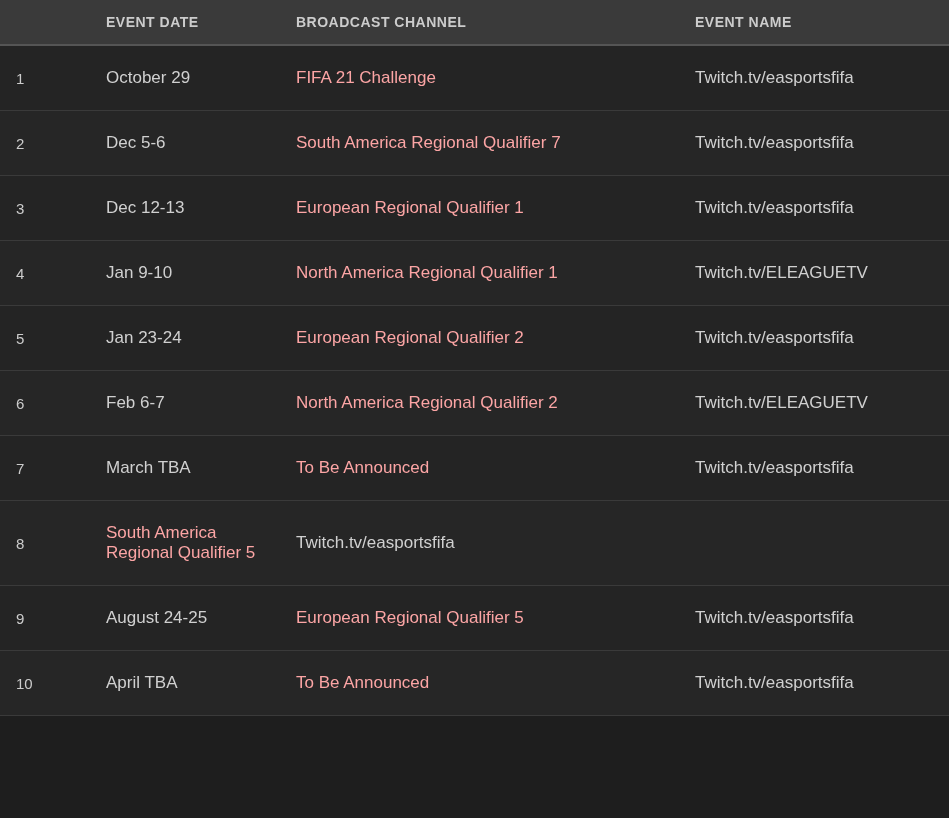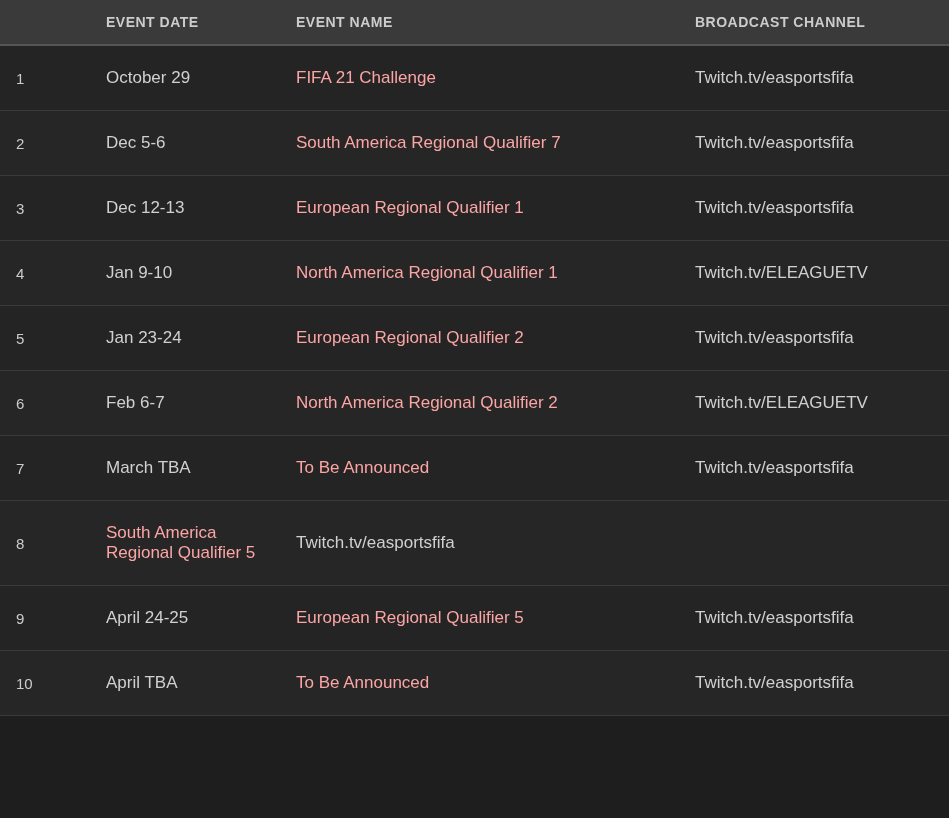--- a/index.html
+++ b/index.html
@@ -76,22 +76,22 @@
       color: #d0d0d0;
     }
   </style>
 </head>
 <body>
 
 <div class="table-container">
   <div class="table-header">
     <div class="col-header"></div>
     <div class="col-header">EVENT DATE</div>
+    <div class="col-header">BROADCAST CHANNEL</div>
     <div class="col-header">EVENT NAME</div>
-    <div class="col-header">BROADCAST CHANNEL</div>
   </div>
   <div id="table-body">
   <div class="table-row">
         <div class="cell cell-index">1</div>
         <div class="cell cell-date">October 29</div>
         <div class="cell cell-name">FIFA 21 Challenge</div>
         <div class="cell cell-channel">Twitch.tv/easportsfifa</div>
       </div>
       <div class="table-row">
         <div class="cell cell-index">2</div>
@@ -129,21 +129,21 @@
         <div class="cell cell-name">To Be Announced</div>
         <div class="cell cell-channel">Twitch.tv/easportsfifa</div>
       </div>
       <div class="table-row">
         <div class="cell cell-index">8</div>
         <div class="cell cell-name">South America Regional Qualifier 5</div>
         <div class="cell cell-channel">Twitch.tv/easportsfifa</div>
       </div>
       <div class="table-row">
         <div class="cell cell-index">9</div>
-        <div class="cell cell-date">April 24-25</div>
+        <div class="cell cell-date">August 24-25</div>
         <div class="cell cell-name">European Regional Qualifier 5</div>
         <div class="cell cell-channel">Twitch.tv/easportsfifa</div>
       </div>
       <div class="table-row">
         <div class="cell cell-index">10</div>
         <div class="cell cell-date">April TBA</div>
         <div class="cell cell-name">To Be Announced</div>
         <div class="cell cell-channel">Twitch.tv/easportsfifa</div>
       </div>
     </div>

